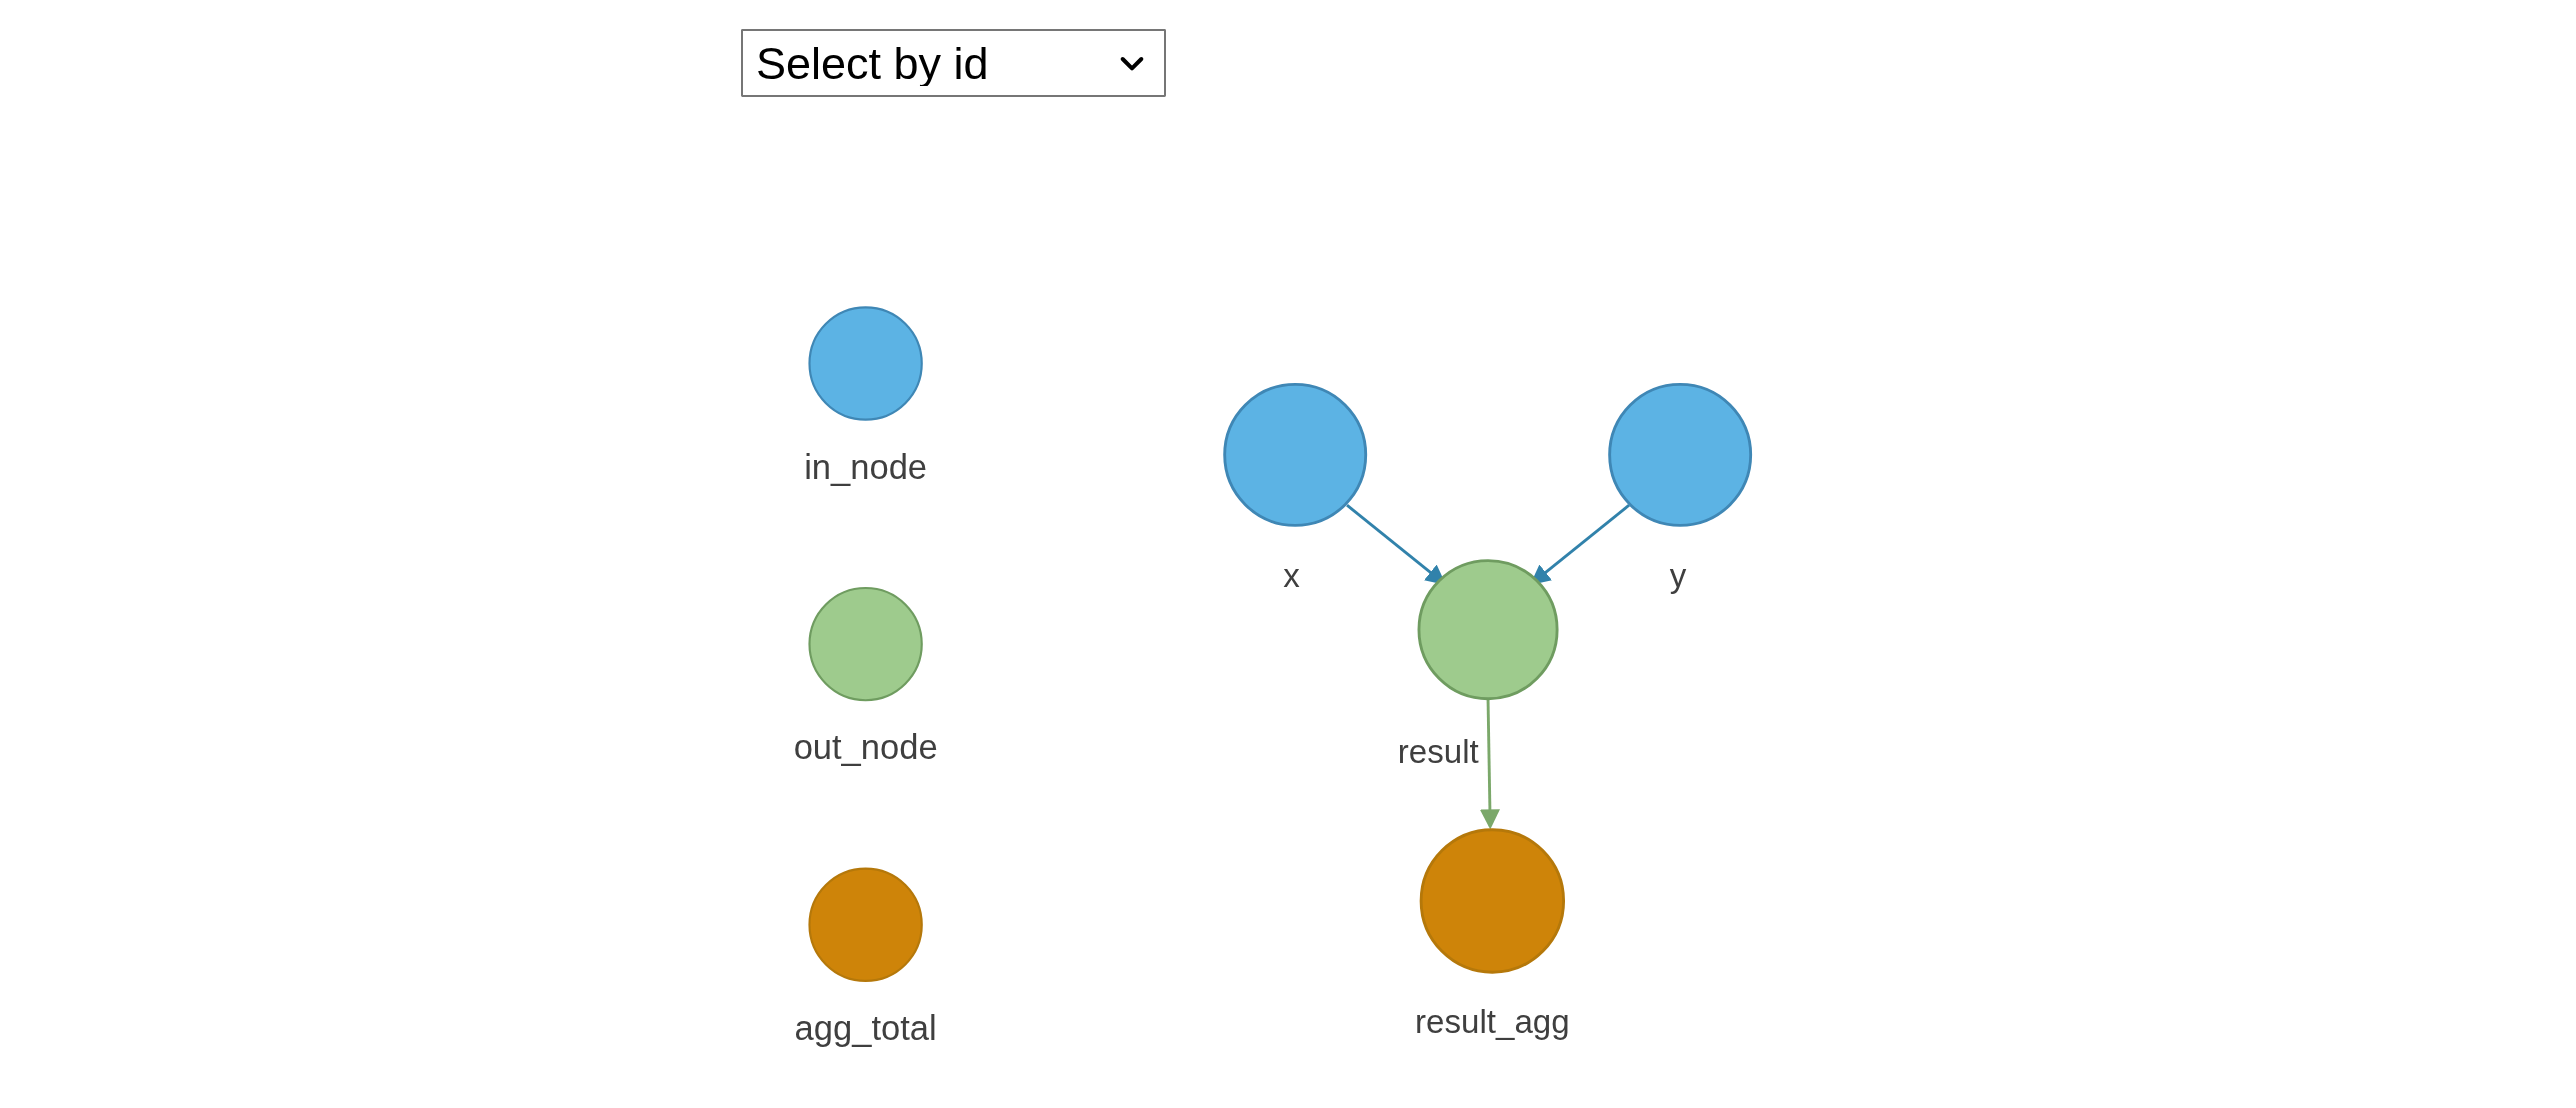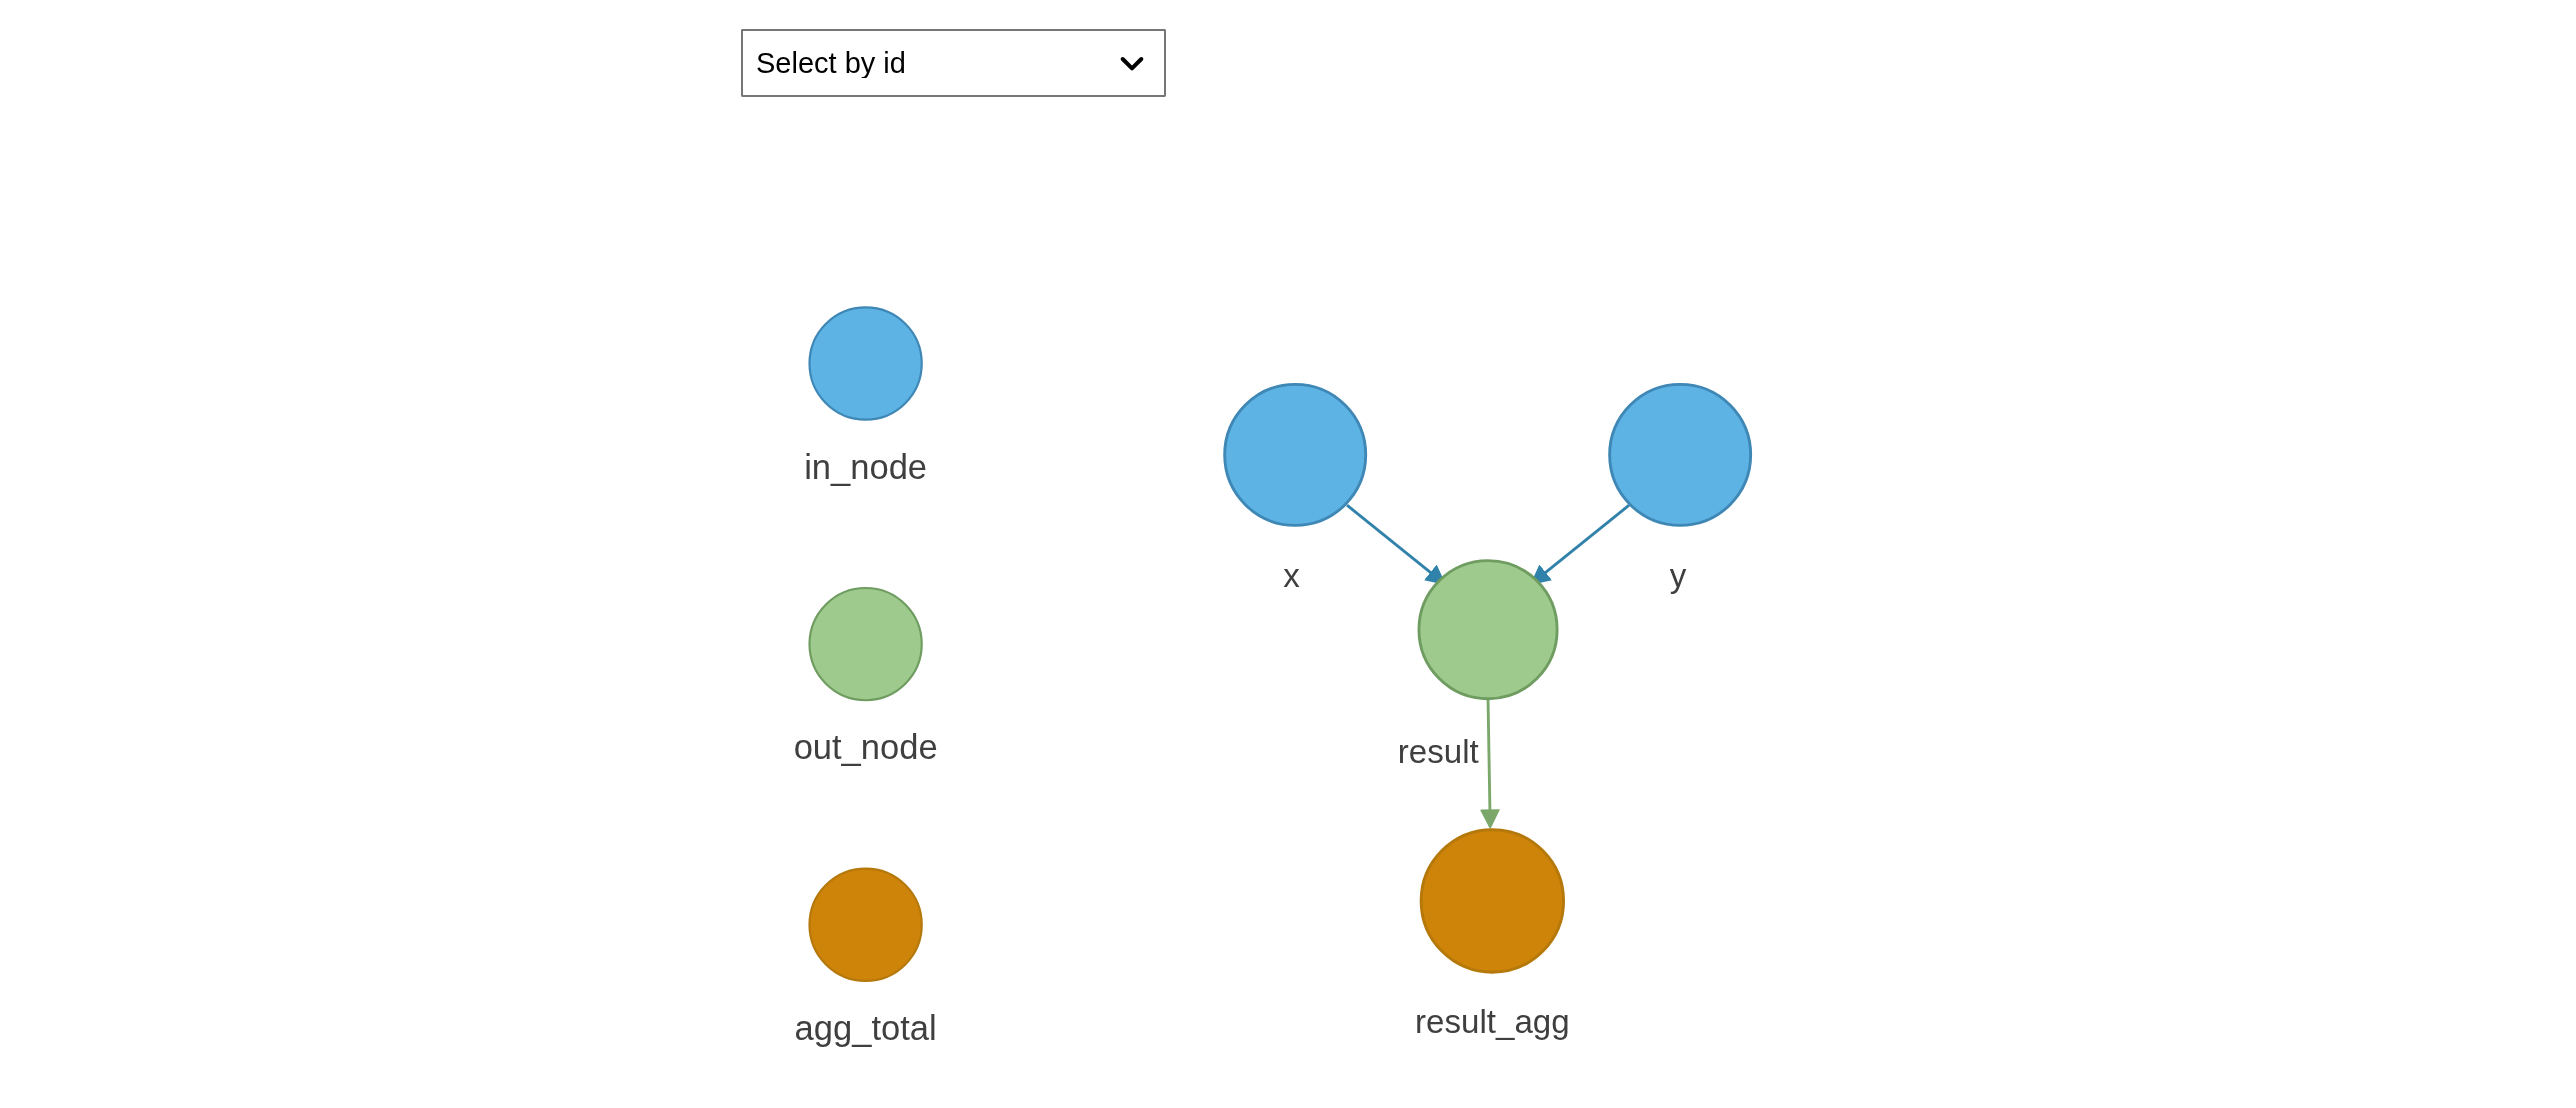--- a/index.html
+++ b/index.html
@@ -30,21 +30,21 @@
     border: 2.9px solid #767676;
     border-radius: 1.4px;
     display: flex;
     align-items: center;
     padding: 0 16px 0 13px;
     margin-bottom: 30px;
     cursor: default;
   }
   .select-label {
     flex: 1 1 auto;
-    font-size: 29px;
+    font-size: 45px;
     line-height: 1;
     color: #000000;
     white-space: nowrap;
     overflow: hidden;
   }
   .select-chevron {
     flex: 0 0 auto;
     width: 32px;
     height: 32px;
     display: block;

